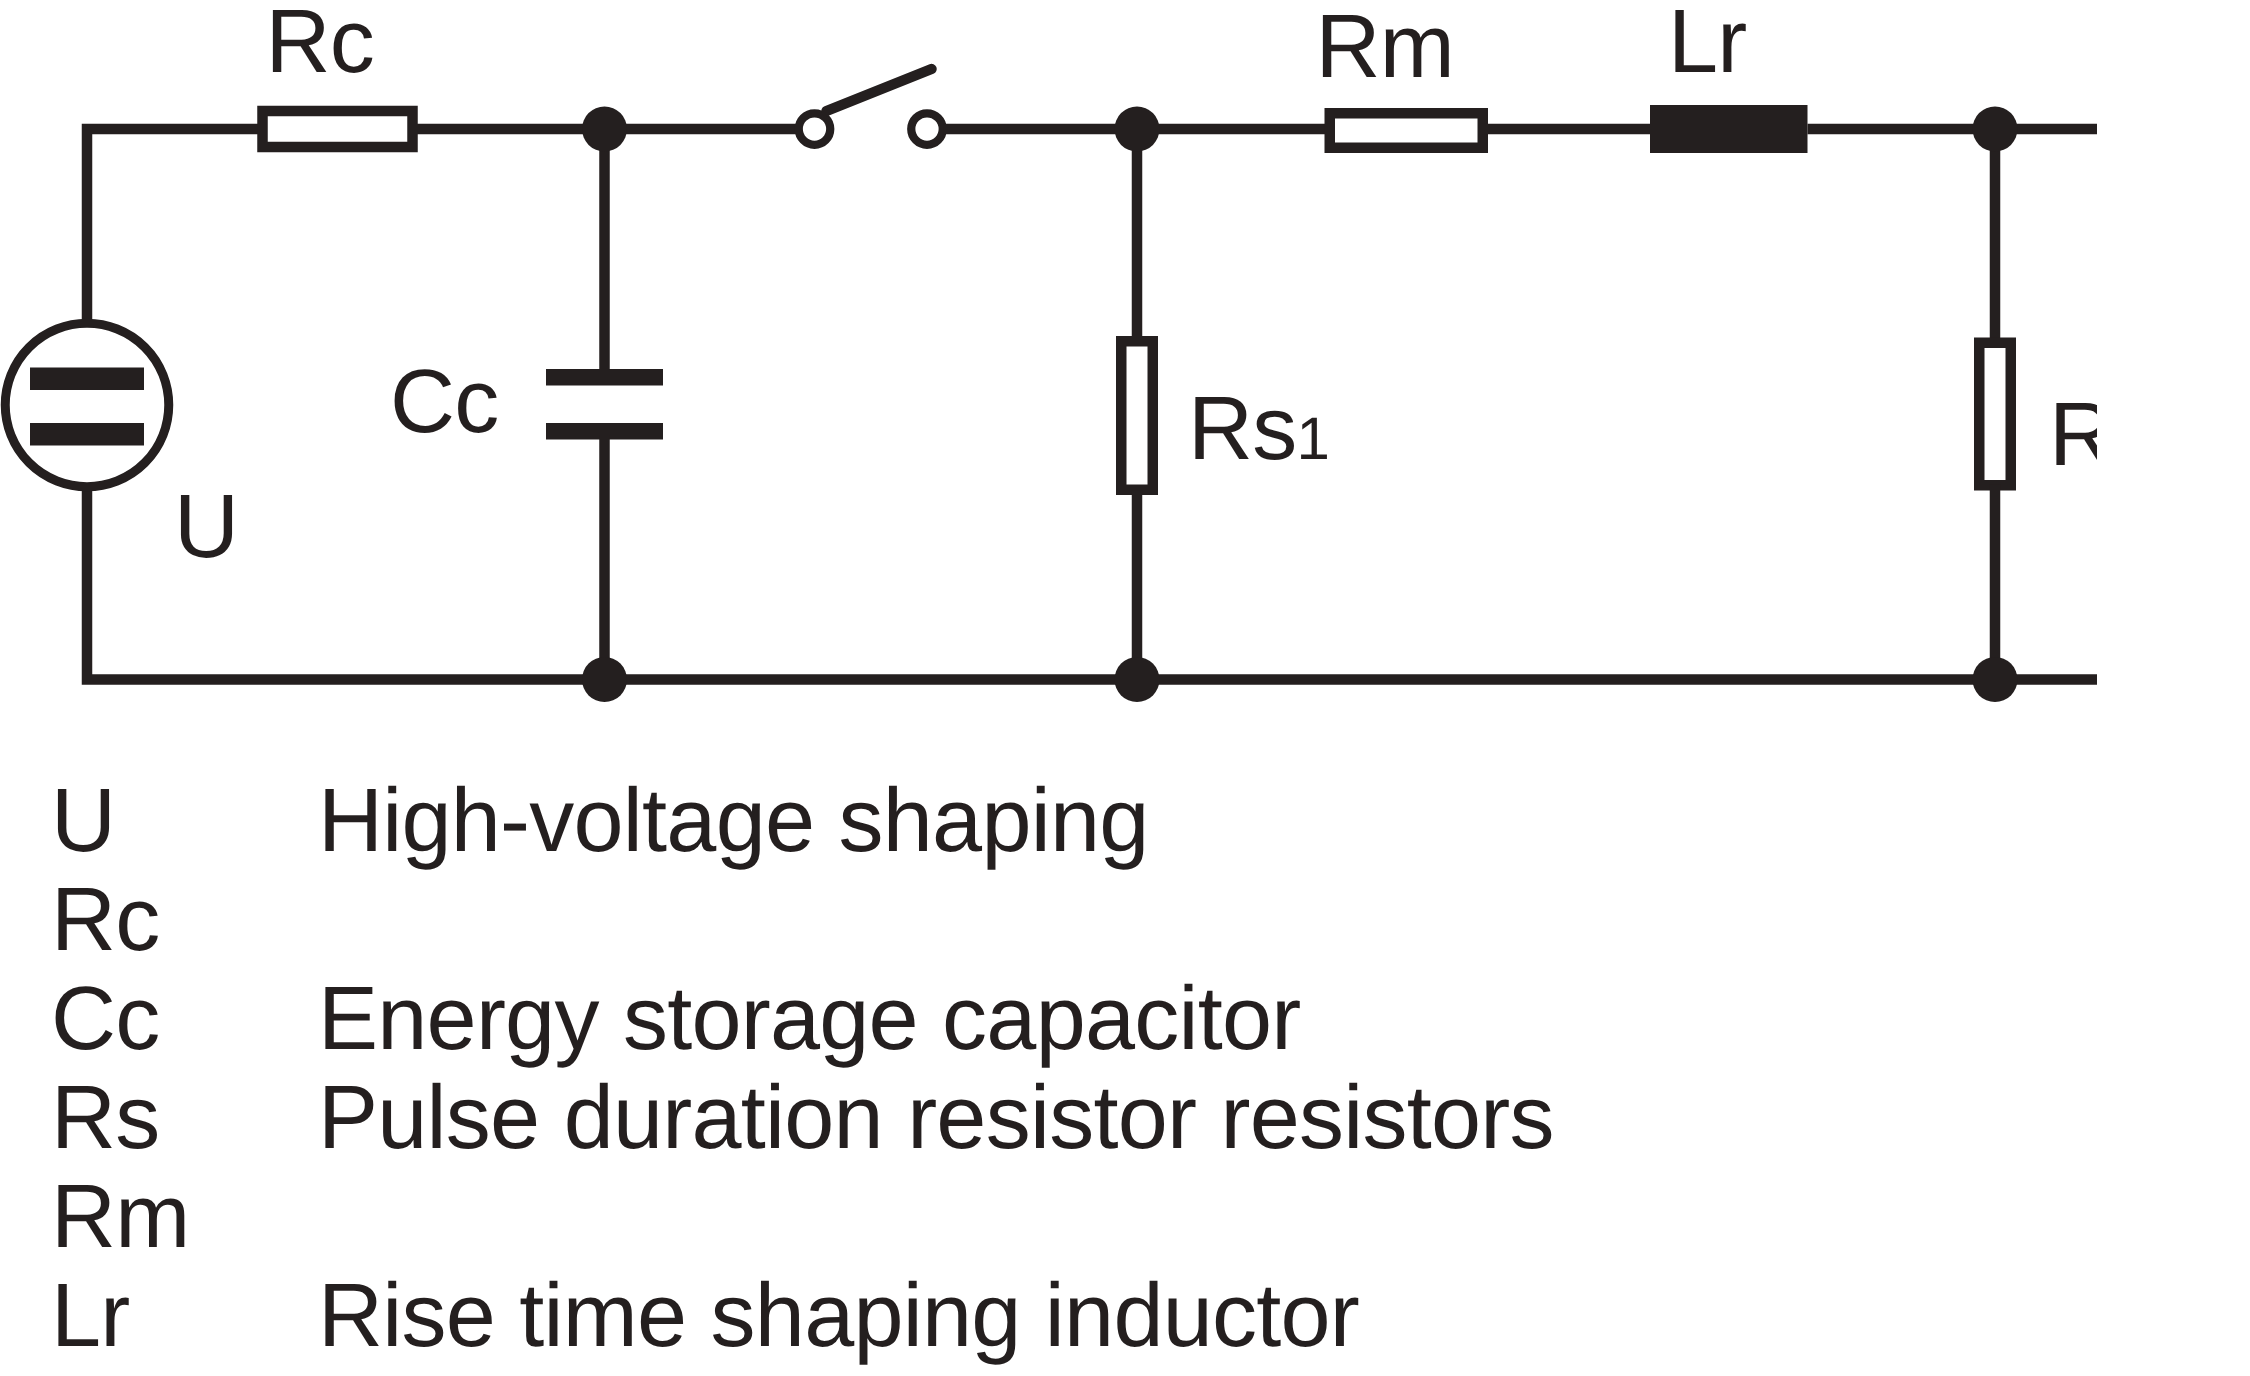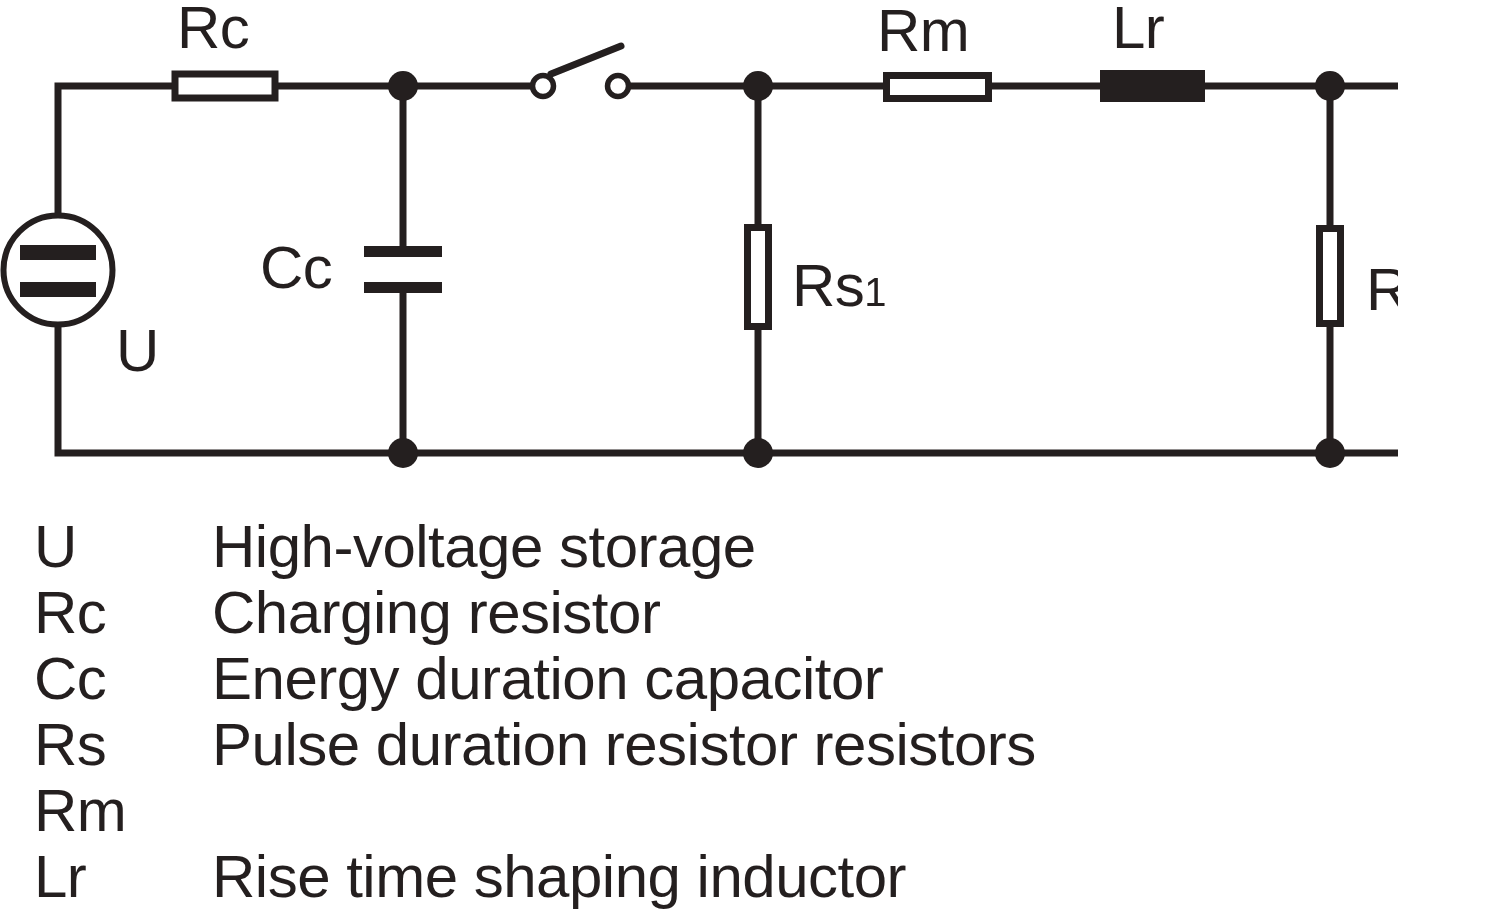--- a/index.html
+++ b/index.html
@@ -122,29 +122,28 @@
 
   <div class="comp-label" style="left:877px; top:1px;">Rm</div>
 
   <div class="comp-label" style="left:1112px; top:-2px;">Lr</div>
 
   <div class="comp-label" style="left:1366px; top:260px;"><span>Rs</span><span class="sub">2</span></div>
 
   <div id="legend">
     <div class="legend-row">
       <span class="legend-symbol">U</span>
-      <span class="legend-desc">High-voltage storage</span>
+      <span class="legend-desc">High-voltage shaping</span>
     </div>
     <div class="legend-row">
       <span class="legend-symbol">Rc</span>
-      <span class="legend-desc">Charging resistor</span>
     </div>
     <div class="legend-row">
       <span class="legend-symbol">Cc</span>
-      <span class="legend-desc">Energy duration capacitor</span>
+      <span class="legend-desc">Energy storage capacitor</span>
     </div>
     <div class="legend-row">
       <span class="legend-symbol">Rs</span>
       <span class="legend-desc">Pulse duration resistor resistors</span>
     </div>
     <div class="legend-row">
       <span class="legend-symbol">Rm</span>
     </div>
     <div class="legend-row">
       <span class="legend-symbol">Lr</span>

